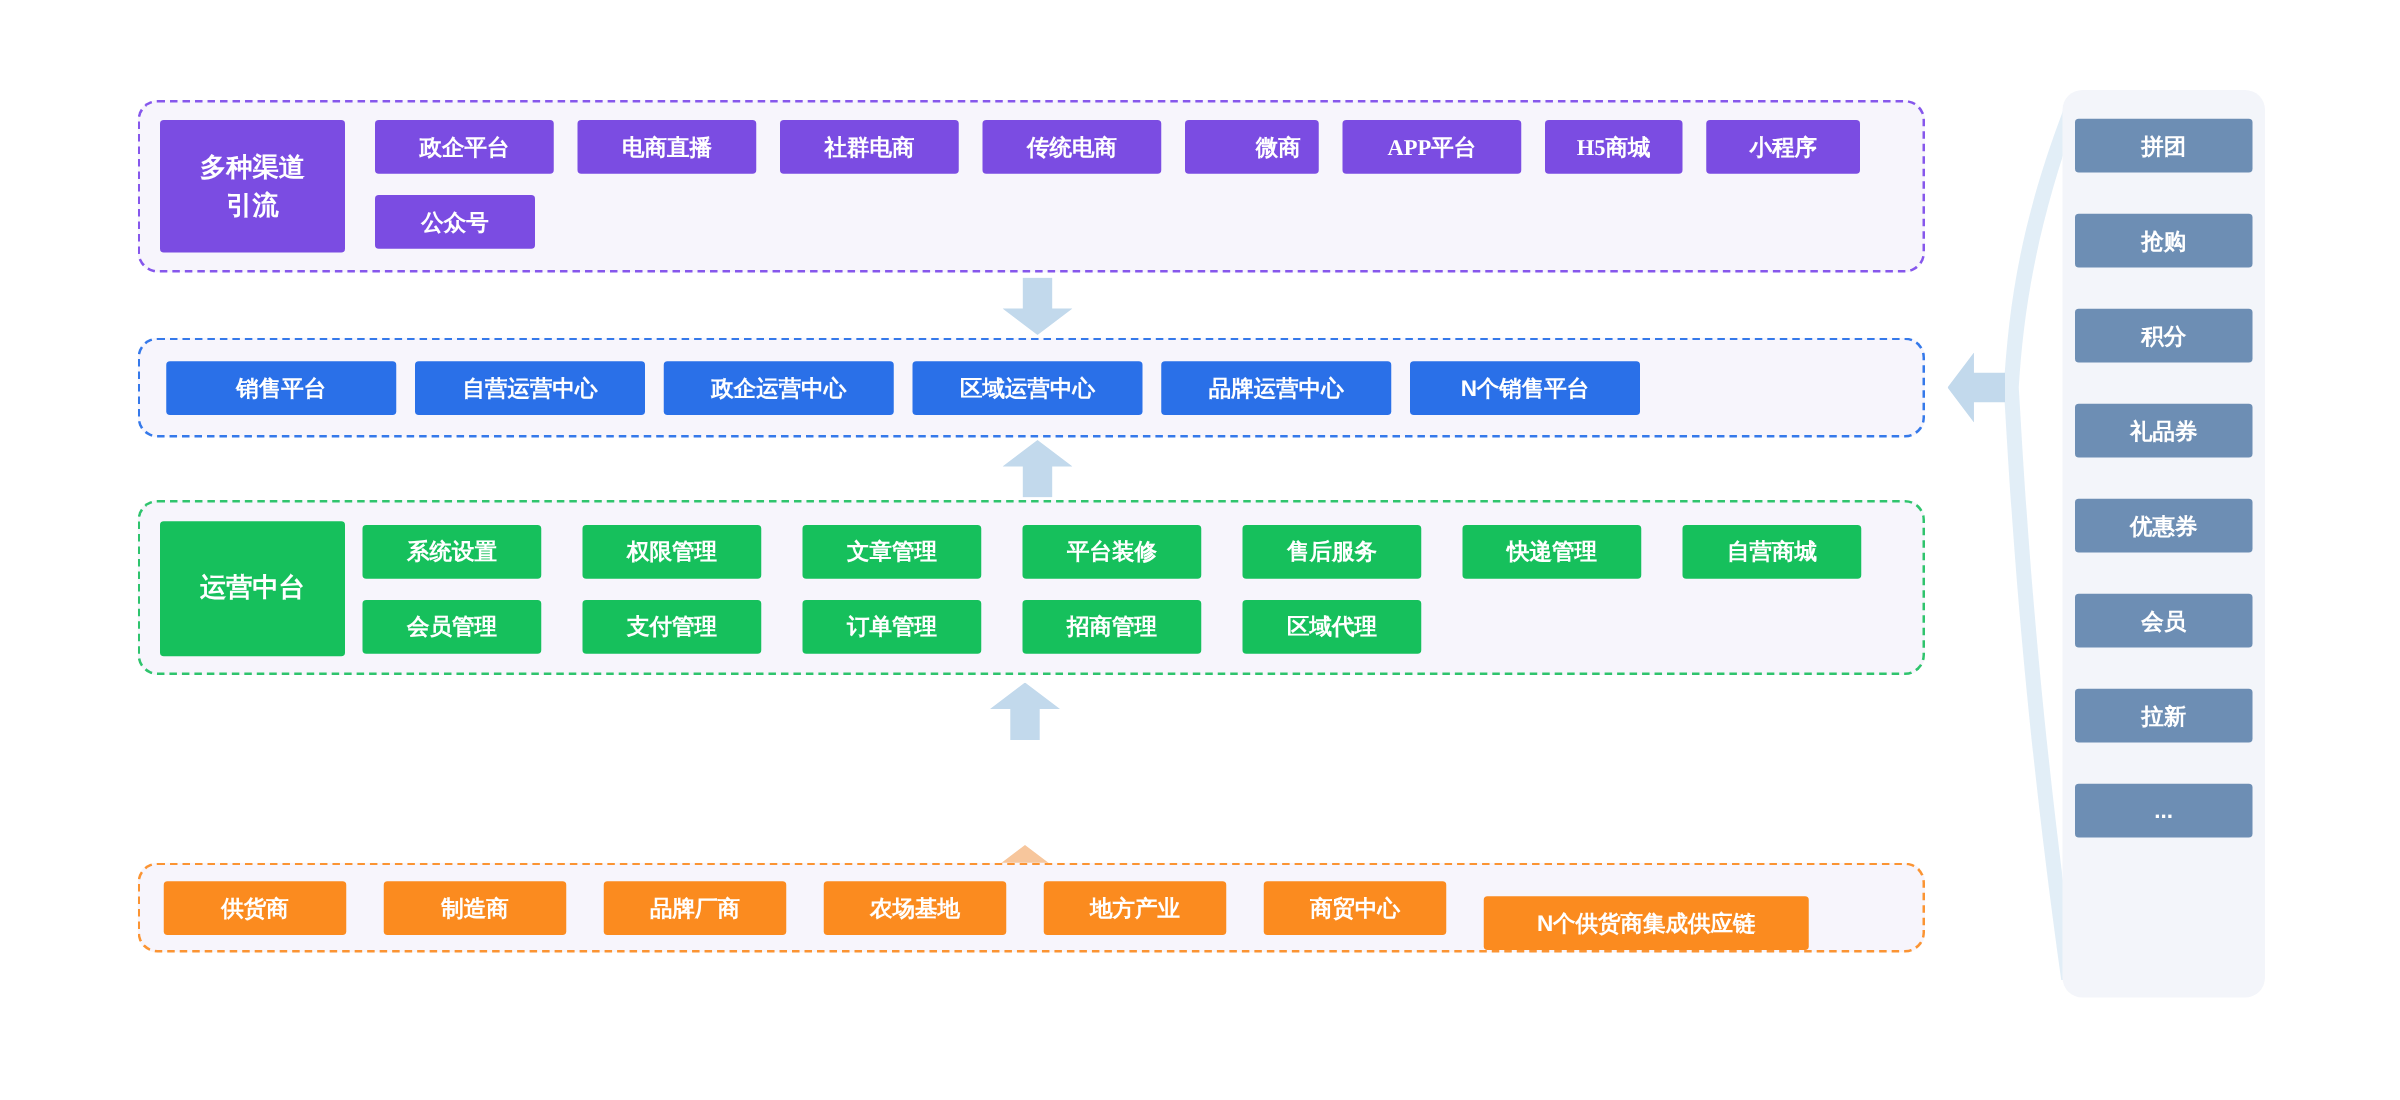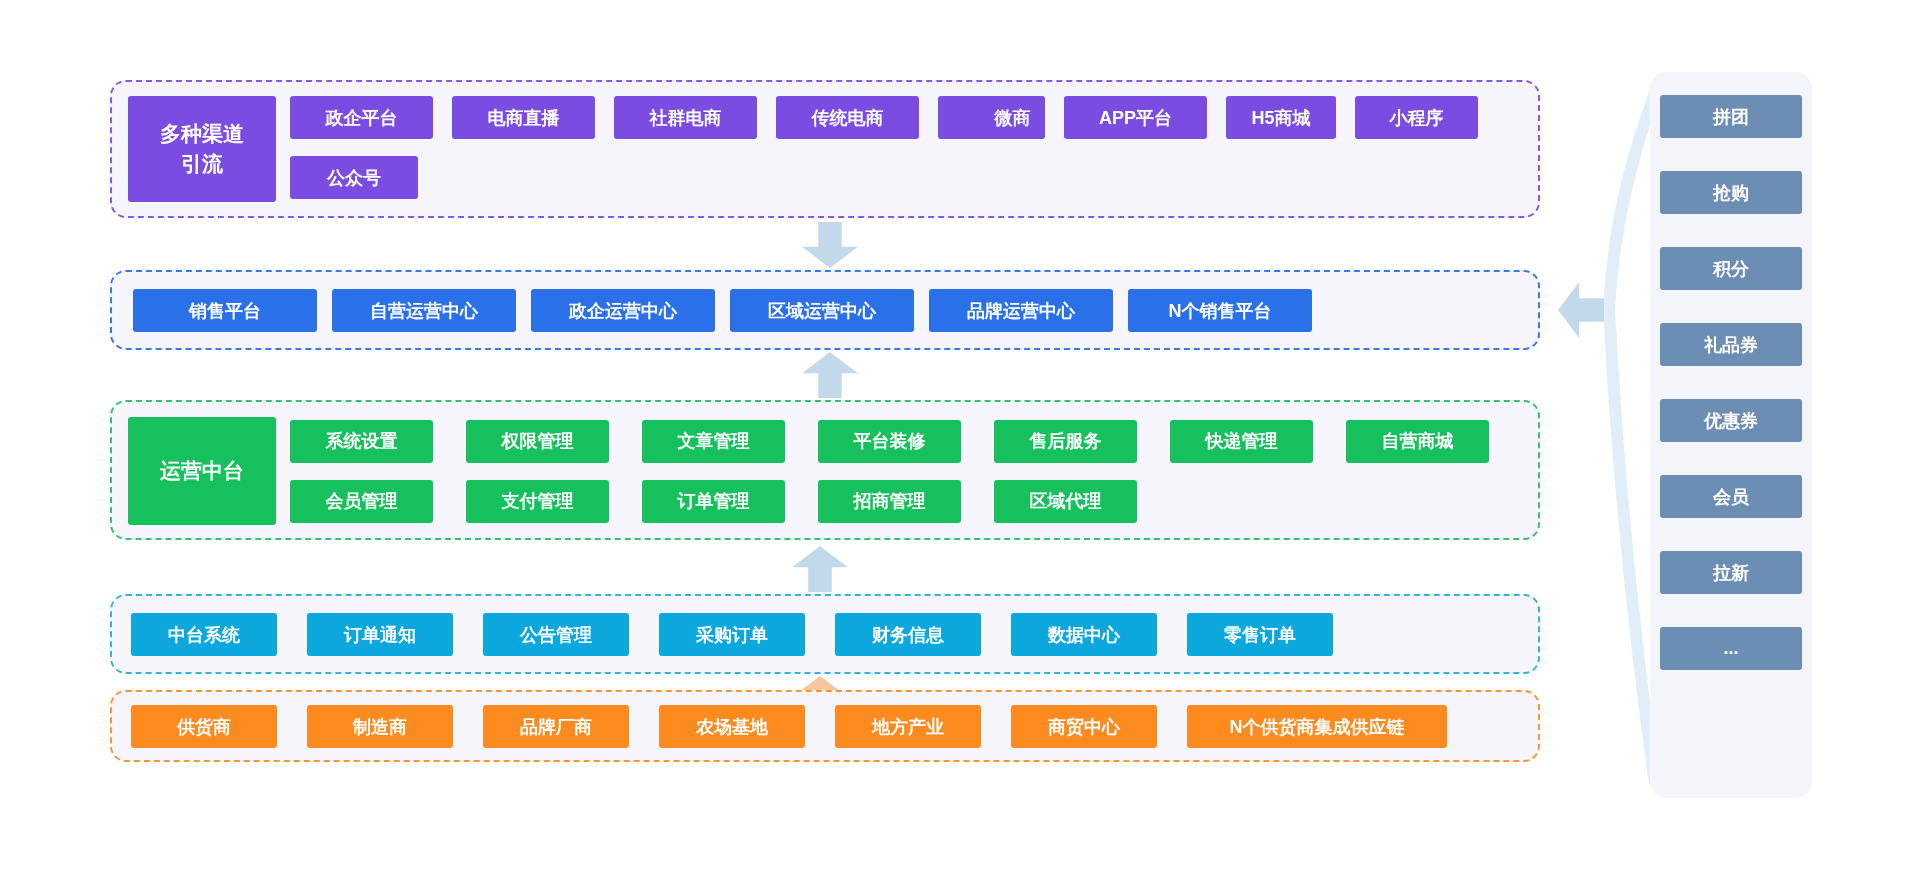--- a/index.html
+++ b/index.html
@@ -16,27 +16,27 @@
 
   .node{display:flex;align-items:center;justify-content:center;color:#fff;font-weight:700;
         font-size:18px;border-radius:3px;box-sizing:border-box;flex:0 0 auto;text-align:center;}
   .purple{background:var(--purple,#7b4ce2);}
   .blue{background:var(--blue,#2a70e8);}
   .green{background:var(--green,#16c05c);}
   .cyan{background:var(--cyan,#0ba7dd);}
   .orange{background:var(--orange,#fb8b1f);}
   .slate{background:var(--slate,#6d8eb4);}
 
-  .c1-inner{display:flex;padding:14px 16px;gap:14px;height:106px;}
+  .c1-inner{display:flex;padding:14px 16px;gap:24px;height:106px;font-family:Liberation Serif, serif;}
   .lead{width:148px;height:106px;flex-direction:column;line-height:1.45;font-size:21px;}
   .c1-right{display:flex;flex-direction:column;gap:17px;}
   .c1-row{display:flex;gap:19px;}
   .h43{height:43px;}
   .w143{width:143px;}.w104{width:107px;padding-left:42px;}.w110{width:110px;}.w123{width:123px;}
-  .w128{width:128px;}.w146{width:146px;}.w184{width:184px;}.w260{width:260px;}
+  .w128{width:128px;}.w146{width:146px;}.w184{width:184px;}.w260{width:260px;margin-top:12px;}
 
   .c2-inner{display:flex;padding:17px 21px;gap:15px;}
   .c3-inner{display:flex;padding:15px 16px;gap:14px;align-items:center;}
   .c3-lead{height:108px;}
   .c3-grid{display:grid;grid-template-columns:repeat(7,143px);gap:17px 33px;}
   .c4-inner,.c5-inner{display:flex;padding:17px 19px;gap:30px;}
   .c5-inner{padding:13px 19px;}
 
   .sidebar{position:absolute;left:1650px;top:72px;width:162px;height:726px;border-radius:16px;
            background:var(--sidebar-bg,#f3f5fa);display:flex;flex-direction:column;
@@ -116,31 +116,20 @@
         <div class="node green h43">支付管理</div>
         <div class="node green h43">订单管理</div>
         <div class="node green h43">招商管理</div>
         <div class="node green h43">区域代理</div>
       </div>
     </div>
   </div>
 
   <div class="arrow arrow-up ab a3"></div>
 
-  <div class="layer c4">
-    <div class="c4-inner">
-      <div class="node cyan h43 w146">中台系统</div>
-      <div class="node cyan h43 w146">订单通知</div>
-      <div class="node cyan h43 w146">公告管理</div>
-      <div class="node cyan h43 w146">采购订单</div>
-      <div class="node cyan h43 w146">财务信息</div>
-      <div class="node cyan h43 w146">数据中心</div>
-      <div class="node cyan h43 w146">零售订单</div>
-    </div>
-  </div>
 
   <div class="arrow arrow-up ao a4"></div>
 
   <div class="layer c5">
     <div class="c5-inner">
       <div class="node orange h43 w146">供货商</div>
       <div class="node orange h43 w146">制造商</div>
       <div class="node orange h43 w146">品牌厂商</div>
       <div class="node orange h43 w146">农场基地</div>
       <div class="node orange h43 w146">地方产业</div>

